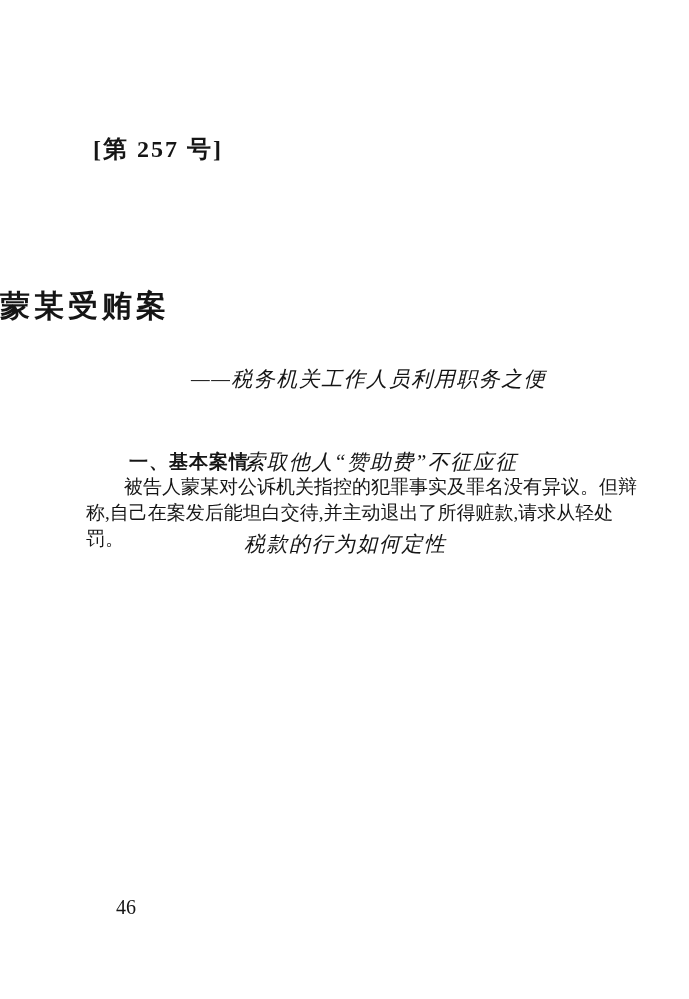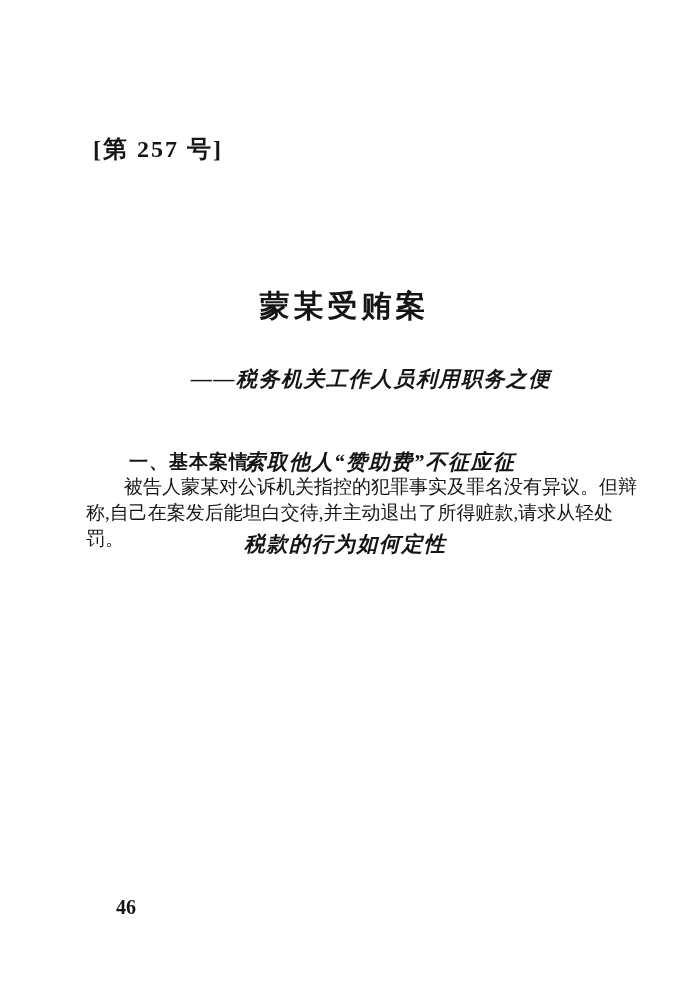--- a/index.html
+++ b/index.html
@@ -24,34 +24,34 @@
     font-weight: 600;
     letter-spacing: 2px;
     white-space: pre;
     text-align: center;
   }
   .title {
     position: absolute;
     left: 0;
     top: 266px;
     width: 100%;
-    text-align: center;
+    text-align: left;
     font-size: 30px;
     font-weight: 900;
     letter-spacing: 4px;
   }
   .subtitle {
     position: absolute;
     left: 191px;
     top: 311px;
     font-style: italic;
     font-size: 21px;
     line-height: 27.5px;
     letter-spacing: 1.5px;
-    font-weight: 700;
+    font-weight: 400;
     white-space: pre;
   }
   .subtitle .subtitle-line-cont {
     margin-left: 53px;
   }
   .section-heading {
     position: absolute;
     left: 129px;
     top: 449px;
     font-family: "Liberation Sans", sans-serif;
@@ -71,21 +71,20 @@
     margin: 0;
     padding: 0;
     text-indent: 2em;
     white-space: pre-line;
   }
   .page-number {
     position: absolute;
     left: 116px;
     top: 896px;
     font-size: 20px;
-    font-weight: bold;
   }
 </style>
 </head>
 <body>
 
 <div class="page">
 
   <div class="case-number">[第 257 号]</div>
 
   <h1 class="title">蒙某受贿案</h1>

